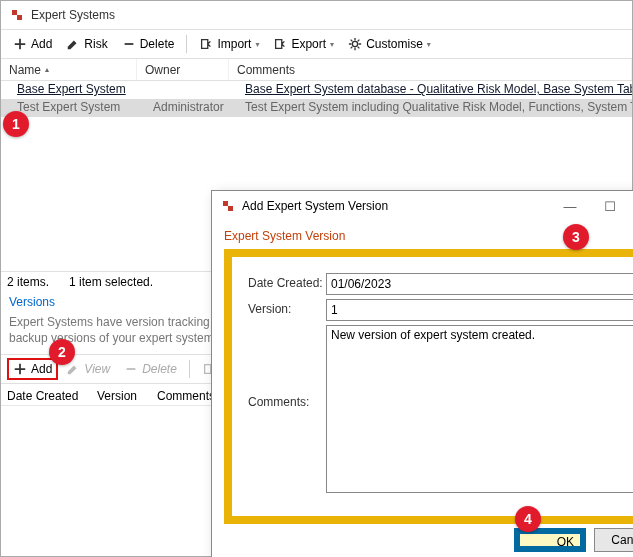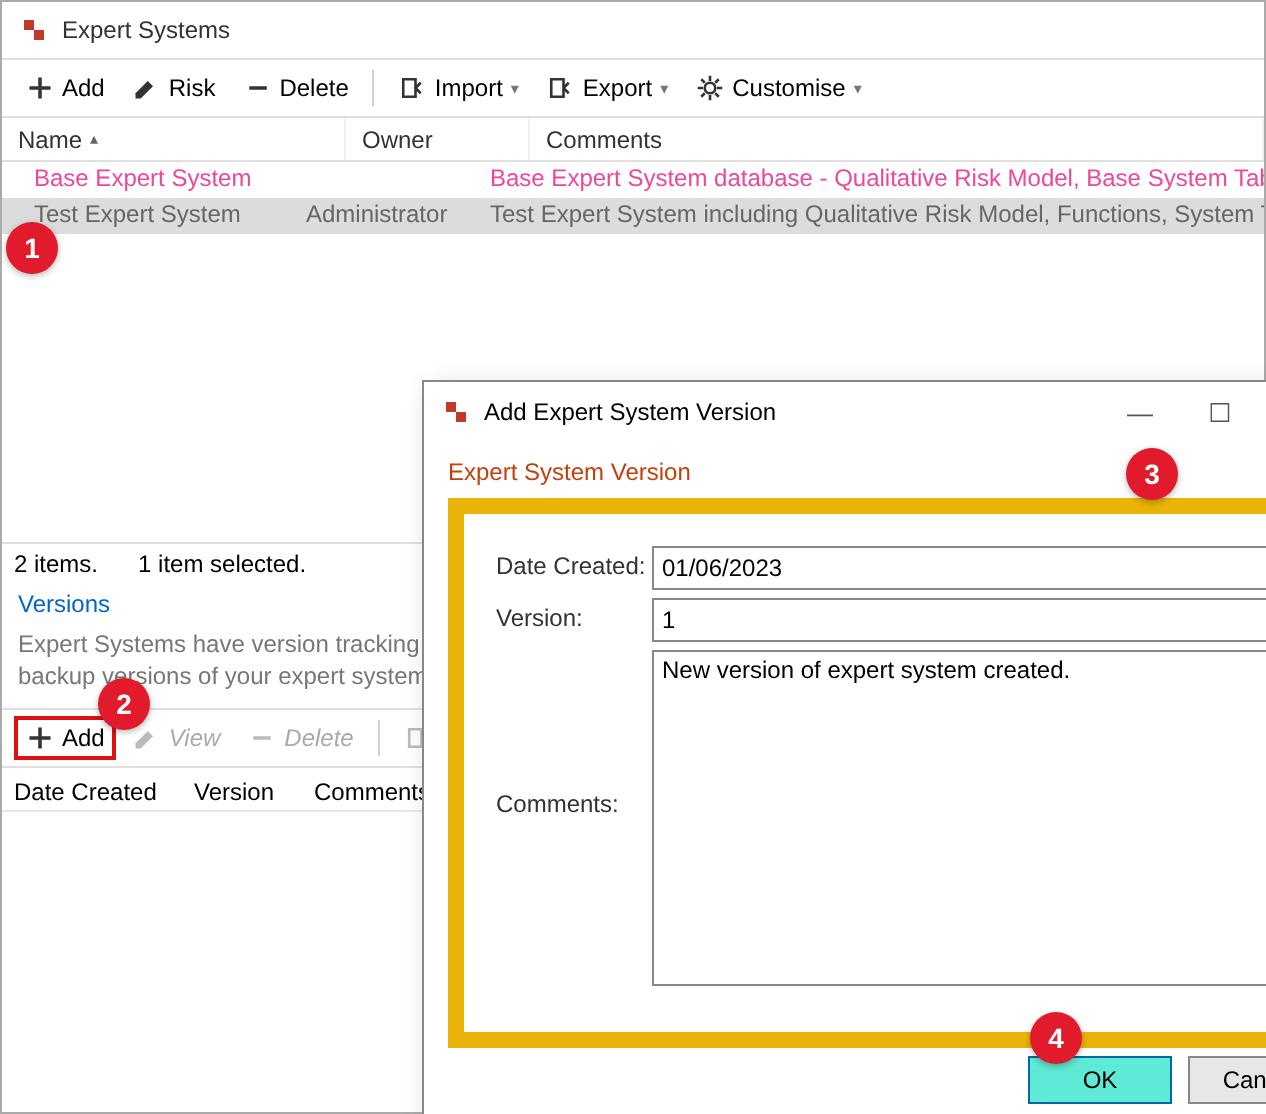--- a/index.html
+++ b/index.html
@@ -6,31 +6,31 @@
   html, body { margin: 0; padding: 0; width: 633px; height: 557px; overflow: hidden; background: #fff; }
   .window { width: 633px; height: 557px; border: 1px solid #aaa; position: relative; background: #fff; }
   .titlebar { height: 28px; display: flex; align-items: center; padding: 0 8px; font-size: 12px; color: #333; }
   .app-icon { width: 16px; height: 16px; margin-right: 6px; }
   .toolbar { height: 30px; border-top: 1px solid #e0e0e0; border-bottom: 1px solid #e0e0e0; display: flex; align-items: center; padding: 0 6px; gap: 2px; font-size: 12px; }
   .tb-btn { display: flex; align-items: center; gap: 4px; padding: 2px 6px; cursor: pointer; border-radius: 2px; }
   .tb-sep { width: 1px; height: 18px; background: #d0d0d0; margin: 0 4px; }
   .tb-caret { font-size: 8px; color: #777; }
   .grid-header { height: 22px; display: flex; border-bottom: 1px solid #e0e0e0; font-size: 12px; background: #fff; }
   .gh-cell { padding: 2px 8px; display: flex; align-items: center; color: #333; border-right: 1px solid #f0f0f0; }
-  .gh-name { width: 172px; }
+  .gh-name { width: 136px; }
   .gh-owner { width: 92px; }
   .gh-comments { flex: 1; }
   .sort-caret { font-size: 8px; margin-left: 4px; color: #666; }
   .grid-row { height: 18px; display: flex; font-size: 12px; padding: 0; }
   .gr-cell { padding: 1px 8px 1px 16px; white-space: nowrap; overflow: hidden; }
   .gr-name { width: 146px; }
   .gr-owner { width: 92px; padding-left: 6px; }
   .gr-comments { flex: 1; padding-left: 6px; }
   .grid-row.selected { background: #dcdcdc; color: #666; }
-  .grid-row.normal { color: #ec4899; }
+  .grid-row.normal { color: #0f172a; text-decoration: underline; }
   .grid-body { height: 190px; }
   .statusbar { height: 20px; border-top: 1px solid #e0e0e0; display: flex; align-items: center; font-size: 12px; padding: 0 6px; gap: 20px; }
   .section-link { color: #0066cc; font-size: 12px; padding: 4px 8px; }
   .help-text { font-size: 12px; color: #777; padding: 2px 8px 8px 8px; line-height: 1.3; width: 310px;}
   .versions-toolbar { height: 30px; border-top: 1px solid #e0e0e0; border-bottom: 1px solid #e0e0e0; display: flex; align-items: center; padding: 0 6px; gap: 2px; font-size: 12px; }
   .add-boxed { border: 2px solid #d11; padding: 2px 4px; display: flex; align-items: center; gap: 4px; }
   .tb-disabled { color: #aaa; font-style: italic; }
   .versions-header { display: flex; font-size: 12px; padding: 3px 0; }
   .vh-cell { padding: 2px 6px; border-bottom: 1px solid #e8e8e8; }
   
@@ -44,21 +44,21 @@
   .dlg-section-title { color: #c2410c; font-size: 12px; margin-bottom: 6px; }
   .dlg-form { border: 8px solid #eab308; padding: 16px; }
   .dlg-row { display: flex; align-items: flex-start; margin-bottom: 4px; }
   .dlg-label { width: 78px; padding-top: 3px; color: #333; }
   .dlg-input-wrap { flex: 1; position: relative; }
   .dlg-input { width: 100%; height: 22px; border: 1px solid #888; padding: 1px 4px; font-size: 12px; font-family: inherit; }
   .dlg-drop { position: absolute; right: 2px; top: 2px; font-size: 10px; color: #555; }
   .dlg-textarea { width: 100%; height: 168px; border: 1px solid #888; padding: 2px 4px; font-size: 12px; font-family: inherit; resize: none; }
   .dlg-btnrow { position: absolute; bottom: 10px; right: 12px; display: flex; gap: 8px; }
   .dlg-btn { width: 72px; height: 24px; border: 1px solid #888; background: #e7e7e7; font-size: 12px; cursor: pointer; }
-  .dlg-btn.primary { border: 1px solid #0369a1; background: #5eead4; }
+  .dlg-btn.primary { border: 6px solid #0369a1; background: #fef9c3; text-align: right; }
   .icon-svg { width: 14px; height: 14px; flex-shrink: 0; }
 </style>
 </head>
 <body>
 
 <div class="window">
 
   <div class="titlebar">
     <svg class="app-icon" viewBox="0 0 16 16">
         <path fill="#c0392b" d="M3 3h5v5H3zM8 8h5v5H8z"></path>

